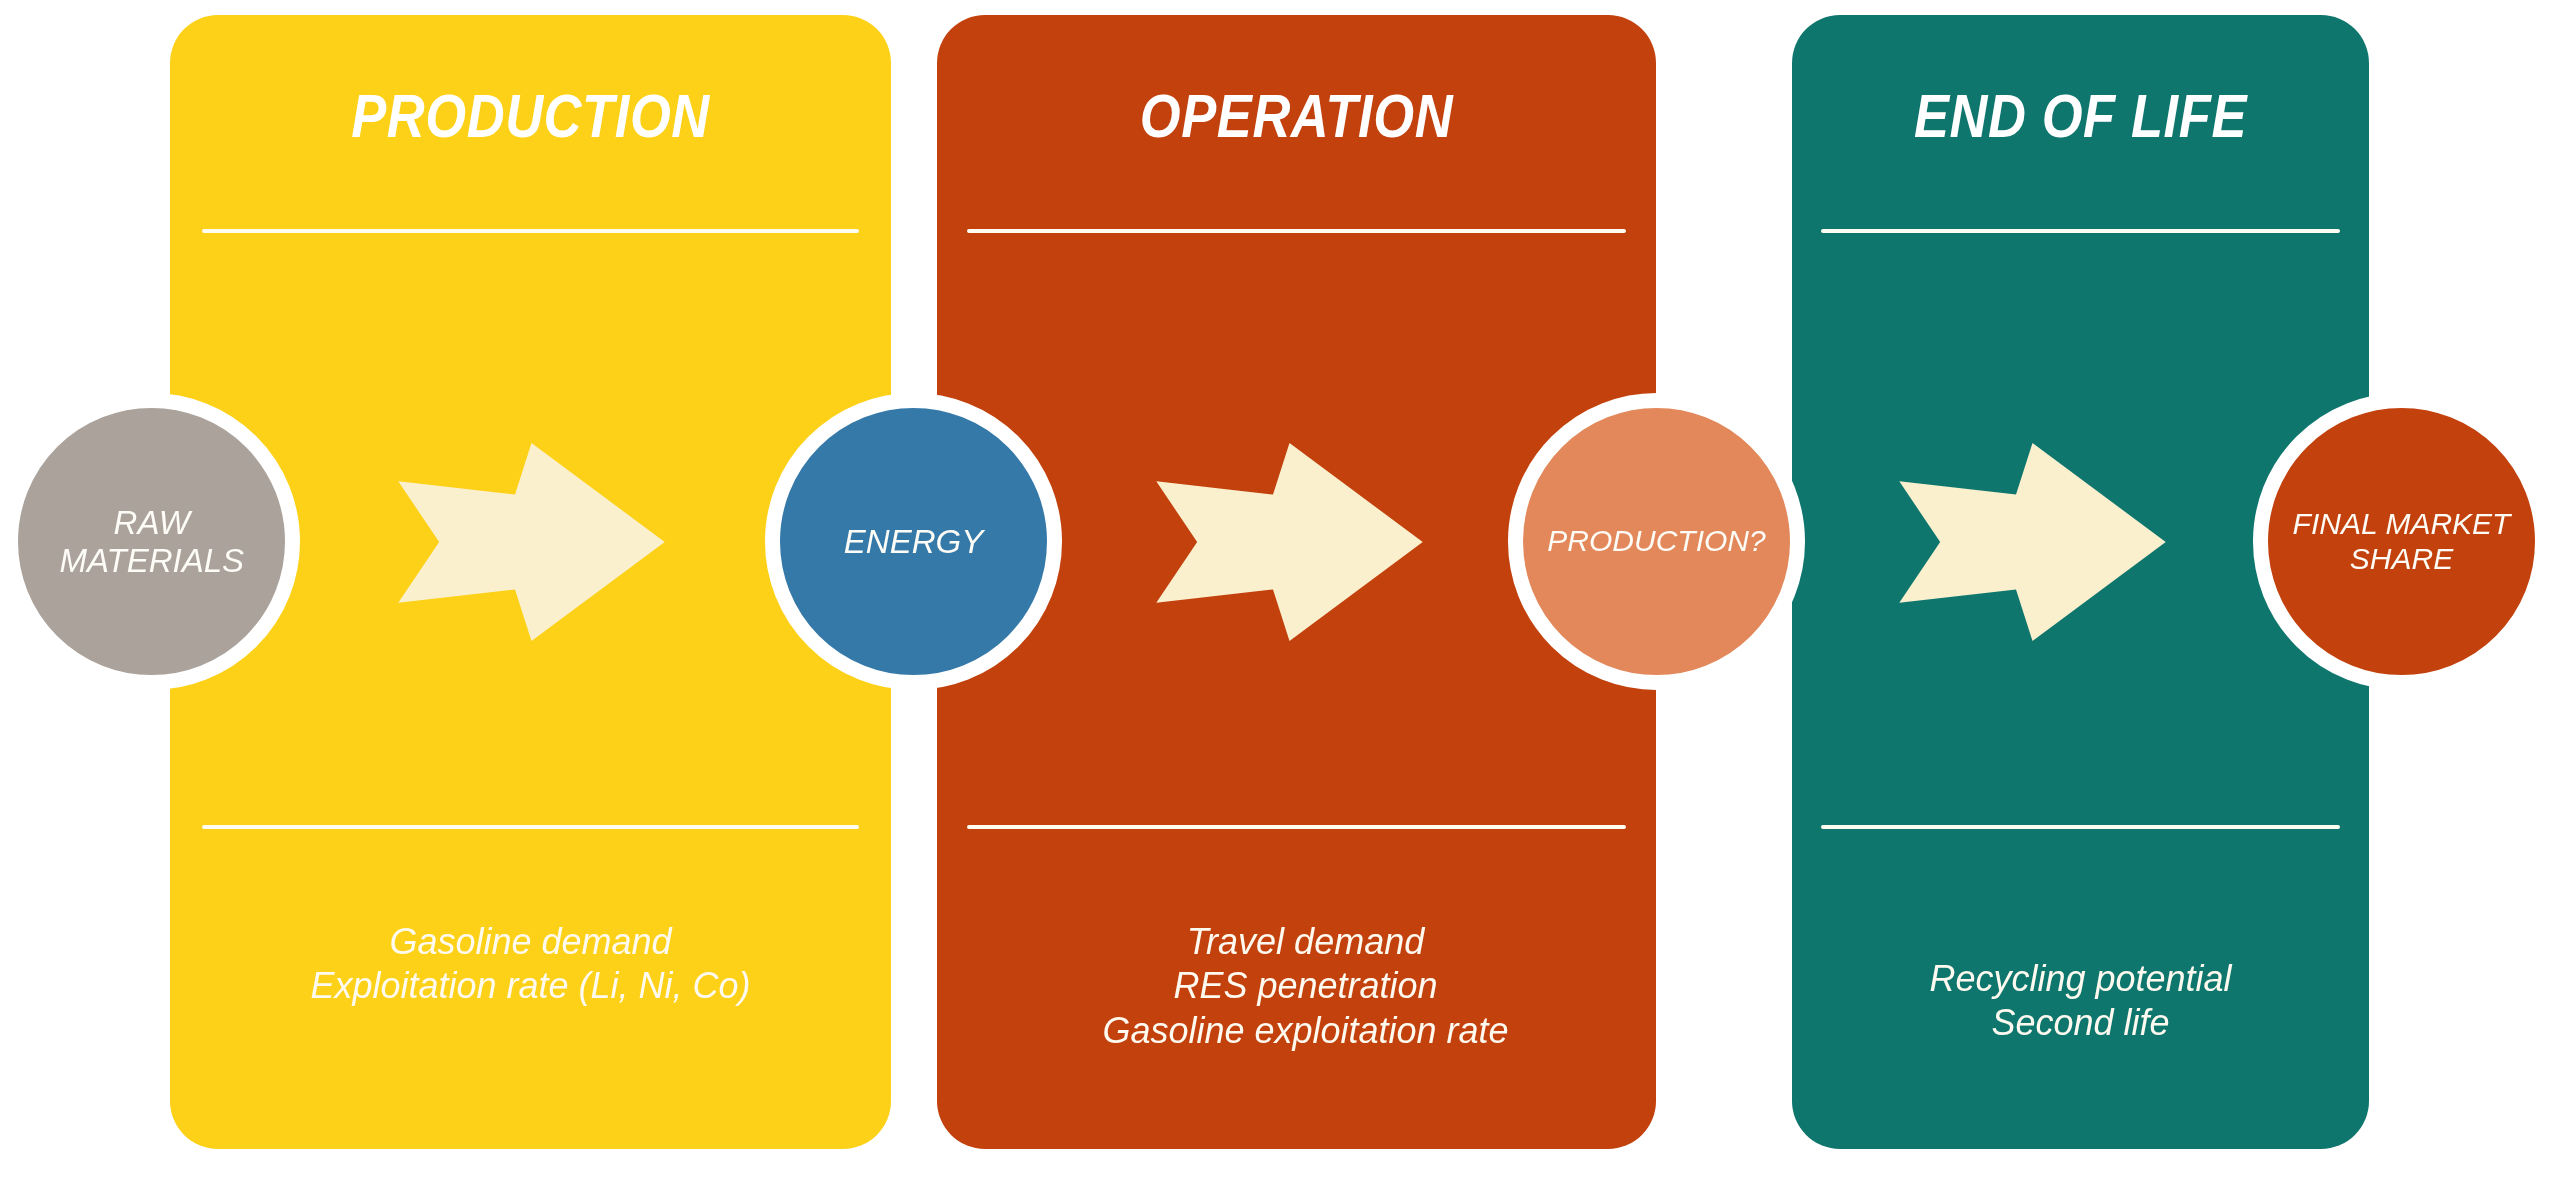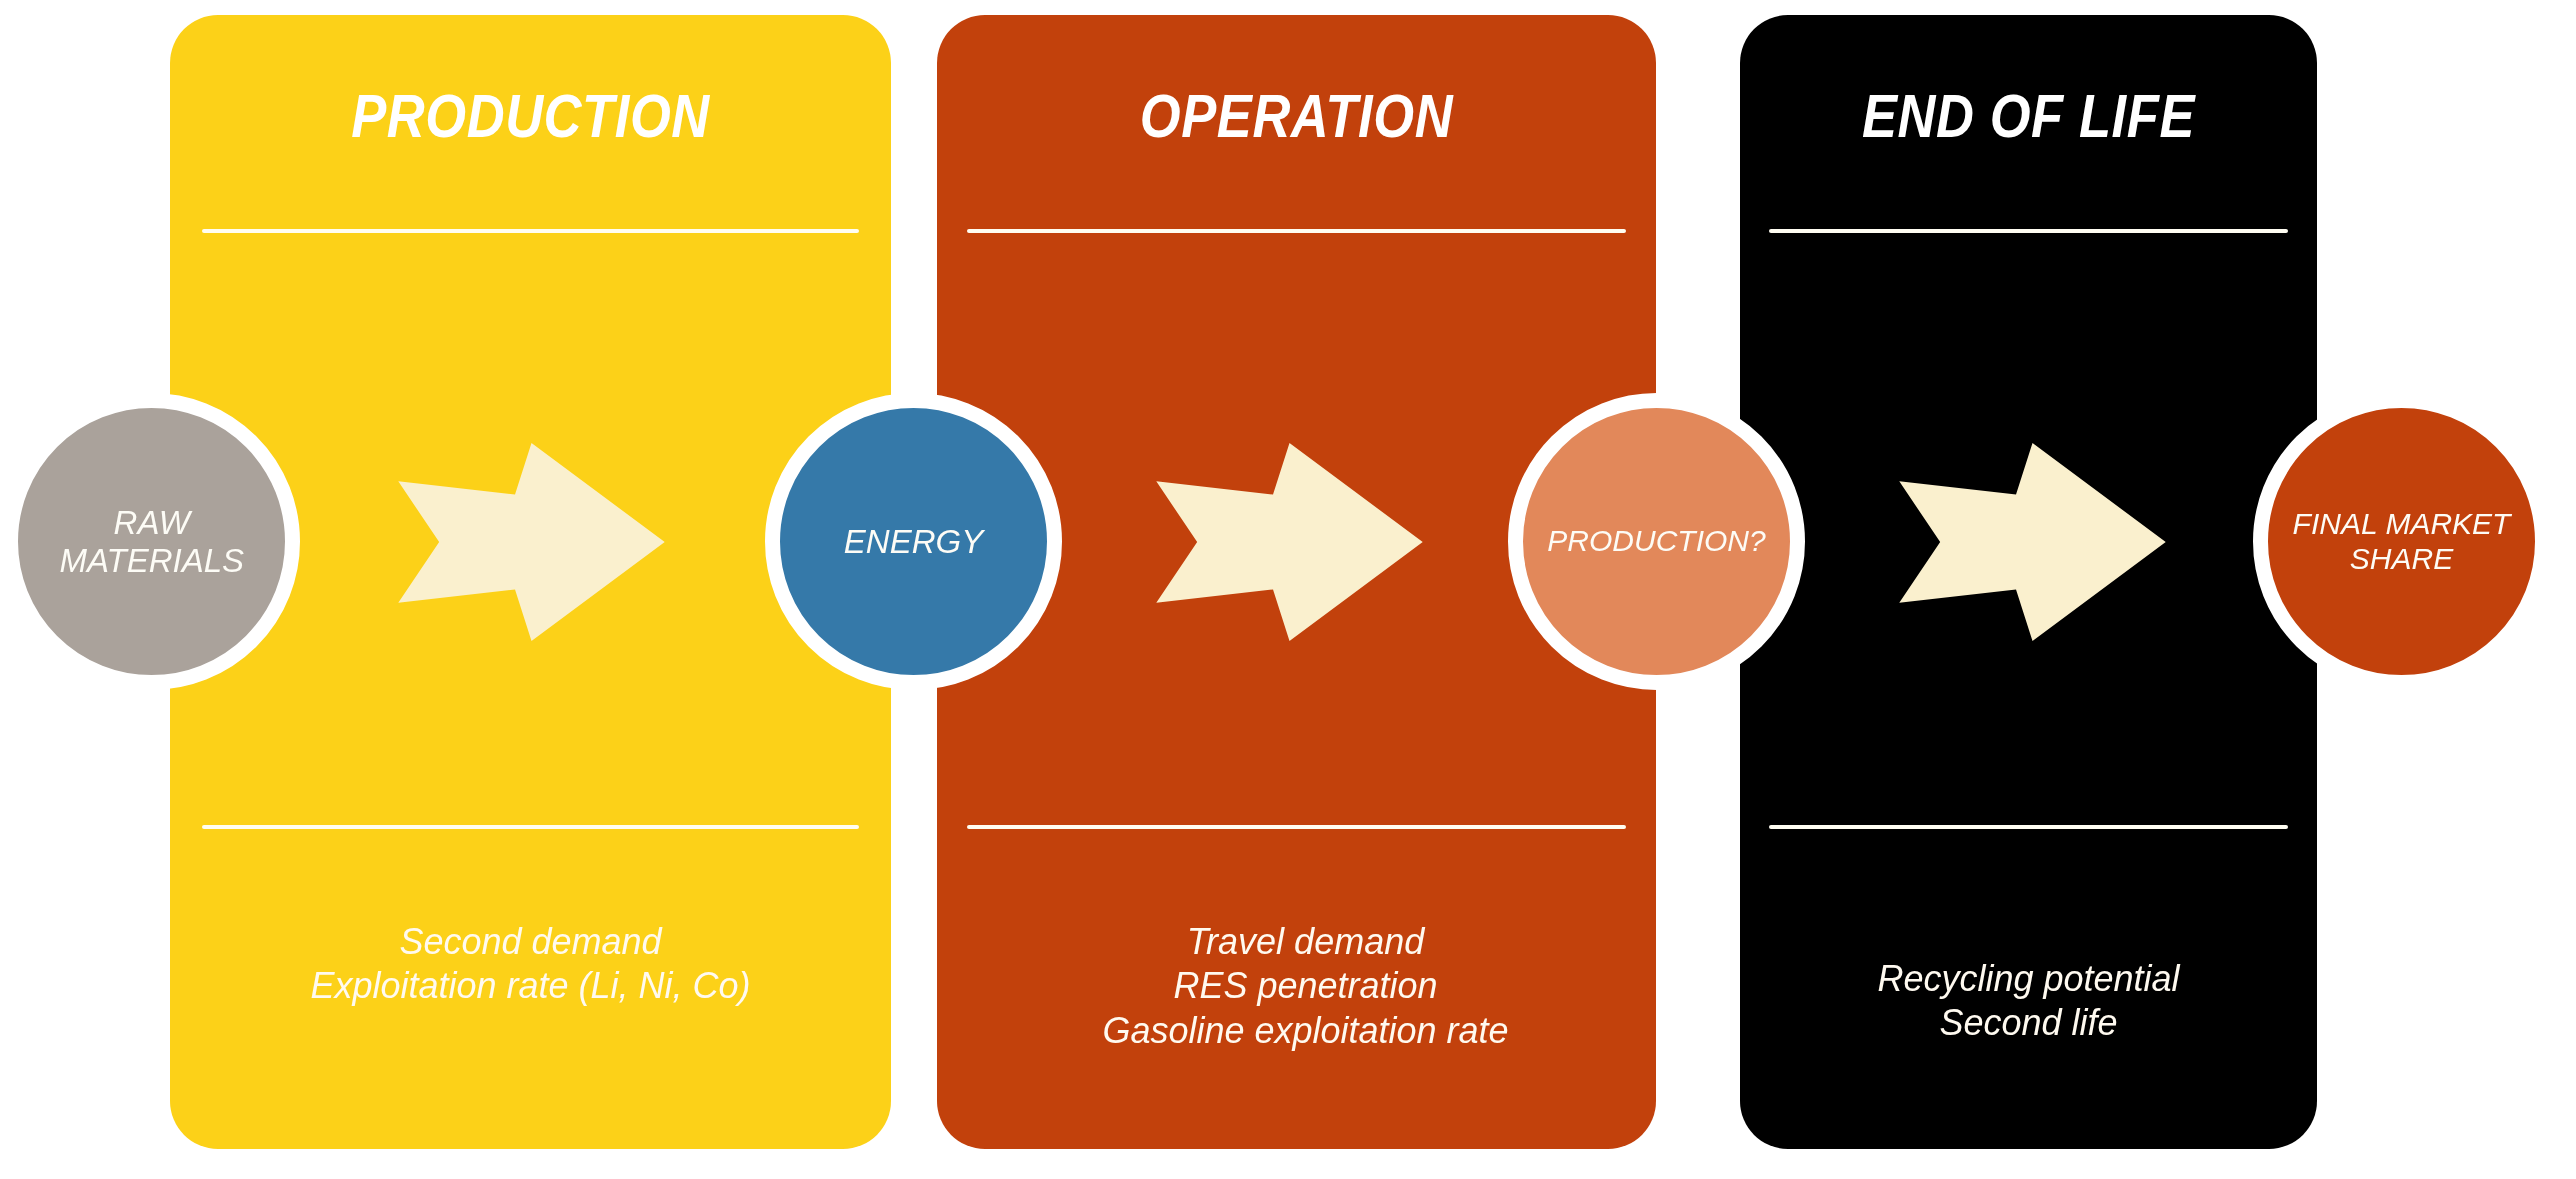--- a/index.html
+++ b/index.html
@@ -23,21 +23,21 @@
   .rule.bottom{top:810px;}
 
   .panel .notes{
       position:absolute;left:0;right:0;text-align:center;color:#fffaf0;
       font-size:36px;line-height:1.24;font-weight:400;
   }
   .notes .nline{display:block;white-space:nowrap;}
 
   #panel-production{left:170px;width:721px;background:#FCD118;}
   #panel-operation {left:937px;width:719px;background:#c2410c;}
-  #panel-endoflife {left:1740px;width:577px;background:#000000;}
+  #panel-endoflife {left:1792px;width:577px;background:#0f766e;}
 
   #panel-production .rule{left:32px;right:32px;}
   #panel-operation  .rule{left:30px;right:30px;}
   #panel-endoflife  .rule{left:29px;right:29px;}
 
   #panel-production .notes{top:905px;}
   #panel-operation  .notes{top:905px;padding-left:18px;}
   #panel-endoflife  .notes{top:942px;}
 
   
@@ -69,21 +69,21 @@
 </head>
 <body>
 
 <div id="stage">
 
   <div class="panel" id="panel-production">
     <div class="ptitle">PRODUCTION</div>
     <div class="rule top"></div>
     <div class="rule bottom"></div>
     <div class="notes">
-      <span class="nline">Second demand</span>
+      <span class="nline">Gasoline demand</span>
       <span class="nline">Exploitation rate (Li, Ni, Co)</span>
     </div>
   </div>
 
   <div class="panel" id="panel-operation">
     <div class="ptitle">OPERATION</div>
     <div class="rule top"></div>
     <div class="rule bottom"></div>
     <div class="notes">
       <span class="nline">Travel demand</span>

